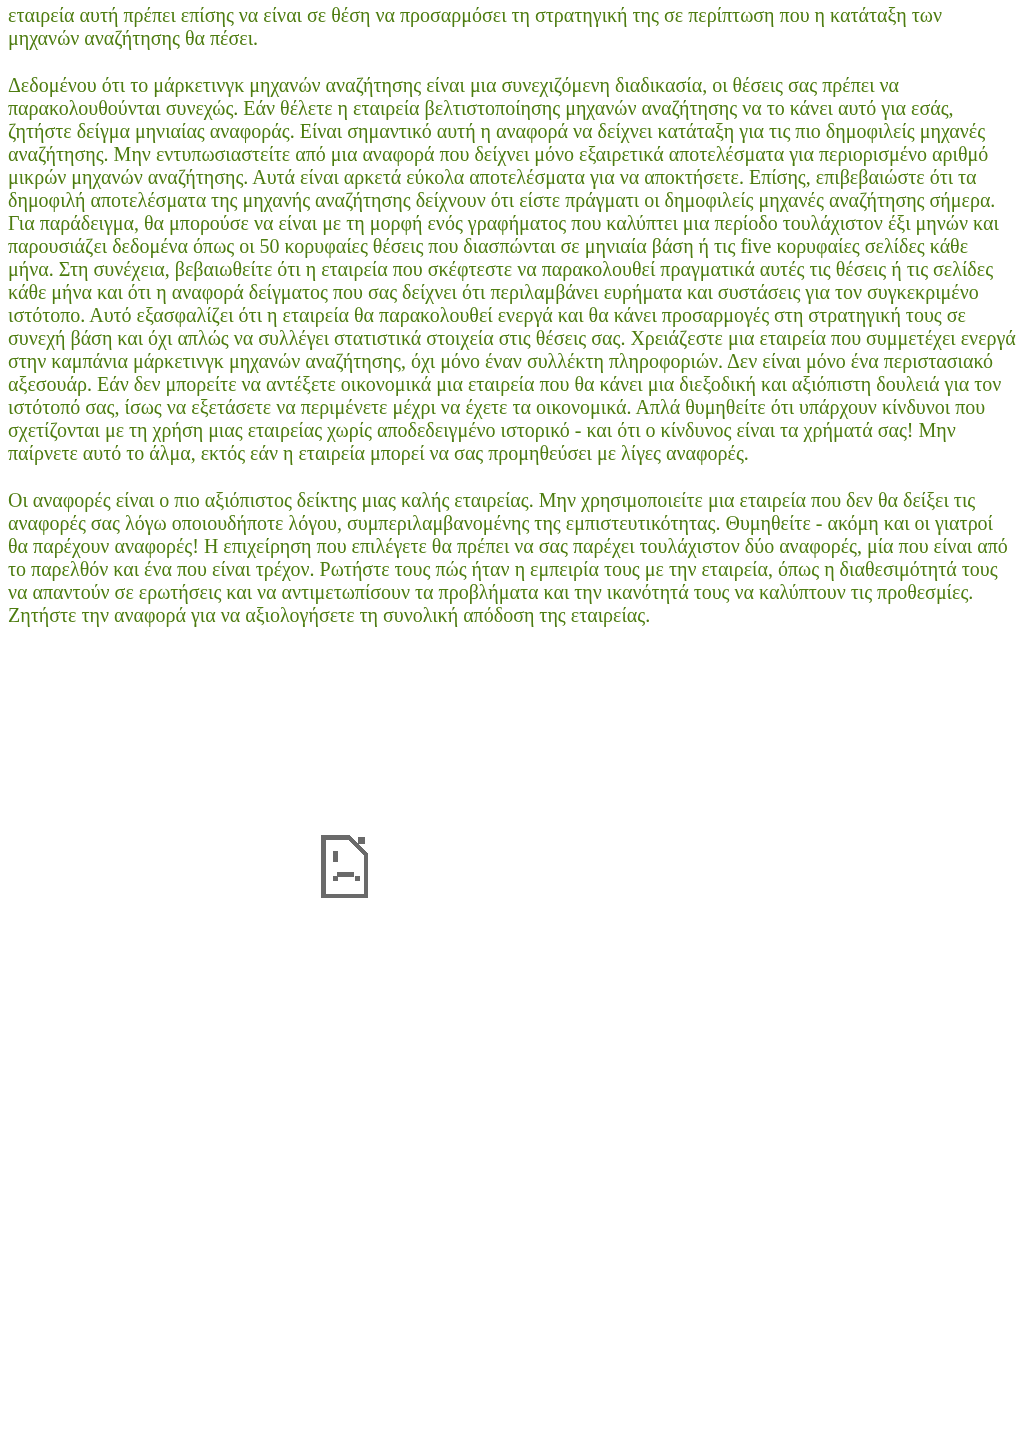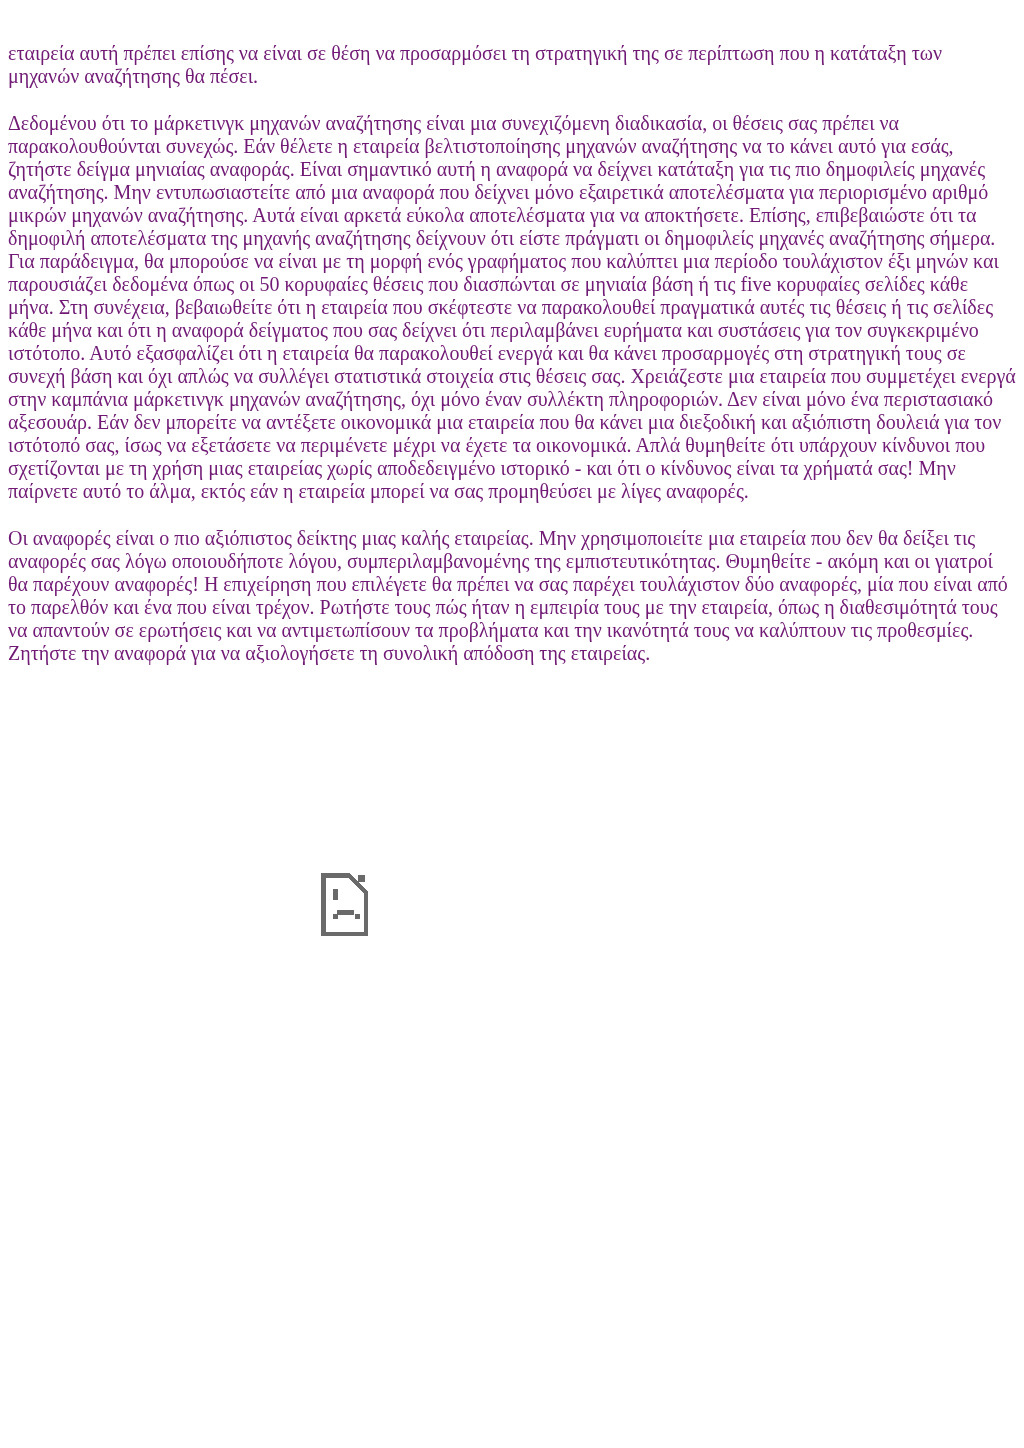--- a/index.html
+++ b/index.html
@@ -6,25 +6,24 @@
     margin: 0;
     padding: 0;
     background: #ffffff;
   }
   .page {
     position: relative;
     width: 1024px;
     height: 1071px;
     overflow: hidden;
     background: #ffffff;
-    color: #701a75;
+    color: #4d7c0f;
     font-family: "Liberation Serif", "DejaVu Serif", serif;
     font-size: 20px;
     line-height: 23px;
-    margin-top: 38px;
   }
   .content {
     padding: 4px 8px 0 8px;
   }
   .content p {
     margin: 24px 0;
     text-align: left;
   }
   .content p:first-child {
     margin-top: 0;

